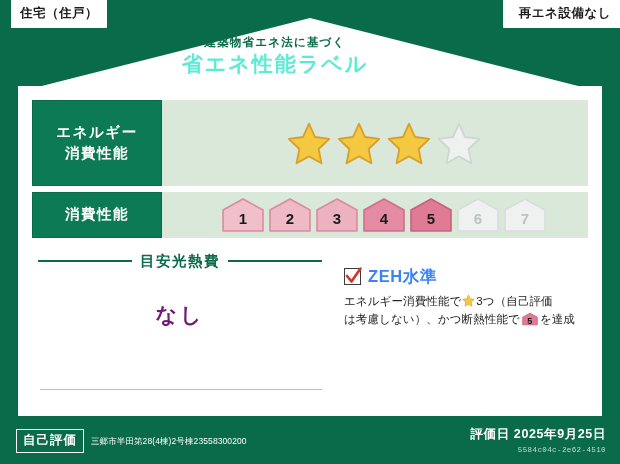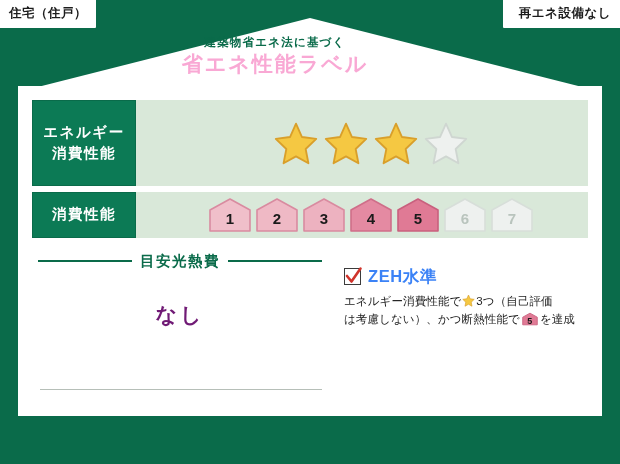--- a/index.html
+++ b/index.html
@@ -34,37 +34,37 @@
     position: absolute;
     background: #ffffff;
     color: #1c1c1c;
     font-size: 12.5px;
     font-weight: 600;
     letter-spacing: 0.5px;
     line-height: 1;
     padding: 7px 9px 8px 9px;
     white-space: nowrap;
   }
-  .tag-left  { left: 0px;  top: 0px; border-bottom-right-radius: 1px; font-family: Liberation Serif, serif; }
+  .tag-left  { left: 11px;  top: 0px; border-bottom-right-radius: 1px; font-family: Liberation Serif, serif; }
   .tag-right { right: 0px; top: 0px; border-bottom-left-radius: 1px; padding-left: 16px; }
 
   .title-wrap {
     position: absolute;
     left: 0; top: 36px; width: 550px;
     text-align: center;
   }
   .title-sub {
     color: #0a6b4a;
     font-size: 11.5px;
     font-weight: 700;
     letter-spacing: 1.2px;
     line-height: 1.1;
   }
   .title-main {
-    color: #f9a8d4;
+    color: #5eead4;
     font-size: 21px;
     font-weight: 700;
     letter-spacing: 2px;
     line-height: 1.25;
     margin-top: 2px;
   }
 
   
   .body-panel {
     position: absolute;
@@ -78,21 +78,21 @@
     position: absolute;
     left: 14px;
     width: 556px;
     display: flex;
     align-items: stretch;
   }
   .perf-row.energy  { top: 14px;  height: 86px; }
   .perf-row.insul   { top: 106px; height: 46px; }
 
   .perf-head {
-    width: 104px;
+    width: 130px;
     background: #0c7a55;
     border: 1px solid #0a6b4a;
     color: #ffffff;
     display: flex;
     flex-direction: column;
     align-items: center;
     justify-content: center;
     font-weight: 700;
     font-size: 14.5px;
     letter-spacing: 1.5px;
@@ -387,14 +387,24 @@
               <polygon points="25,4 31.5,18.5 47,20.5 35.5,31.5 38.5,47 25,39.5 11.5,47 14.5,31.5 3,20.5 18.5,18.5" fill="#f5c842" stroke="#d99f2b" stroke-width="2.5" stroke-linejoin="round"></polygon>
             </svg><span>3つ（自己評価</span><br><span>は考慮しない）、かつ断熱性能で</span><span class="inline-house"><svg width="16" height="14" viewBox="0 0 44 36">
                 <polygon points="22,2 42,13 42,34 2,34 2,13" fill="#e07a95" stroke="#c9607e" stroke-width="2.4" stroke-linejoin="round"></polygon>
               </svg><span>5</span></span><span>を達成</span>
         </div>
       </div>
 
     </div>
   </div>
 
+  <div class="footer">
+    <div class="footer-left">
+      <div class="selfeval">自己評価</div>
+      <div class="addr">三郷市半田第28(4棟)2号棟23558300200</div>
+    </div>
+    <div class="footer-right">
+      <div class="eval-date"><span>評価日</span> <span>2025年9月25日</span></div>
+      <div class="eval-id">5584c04c-2e62-4510</div>
+    </div>
+  </div>
 
 </div>
 
 </body></html>

